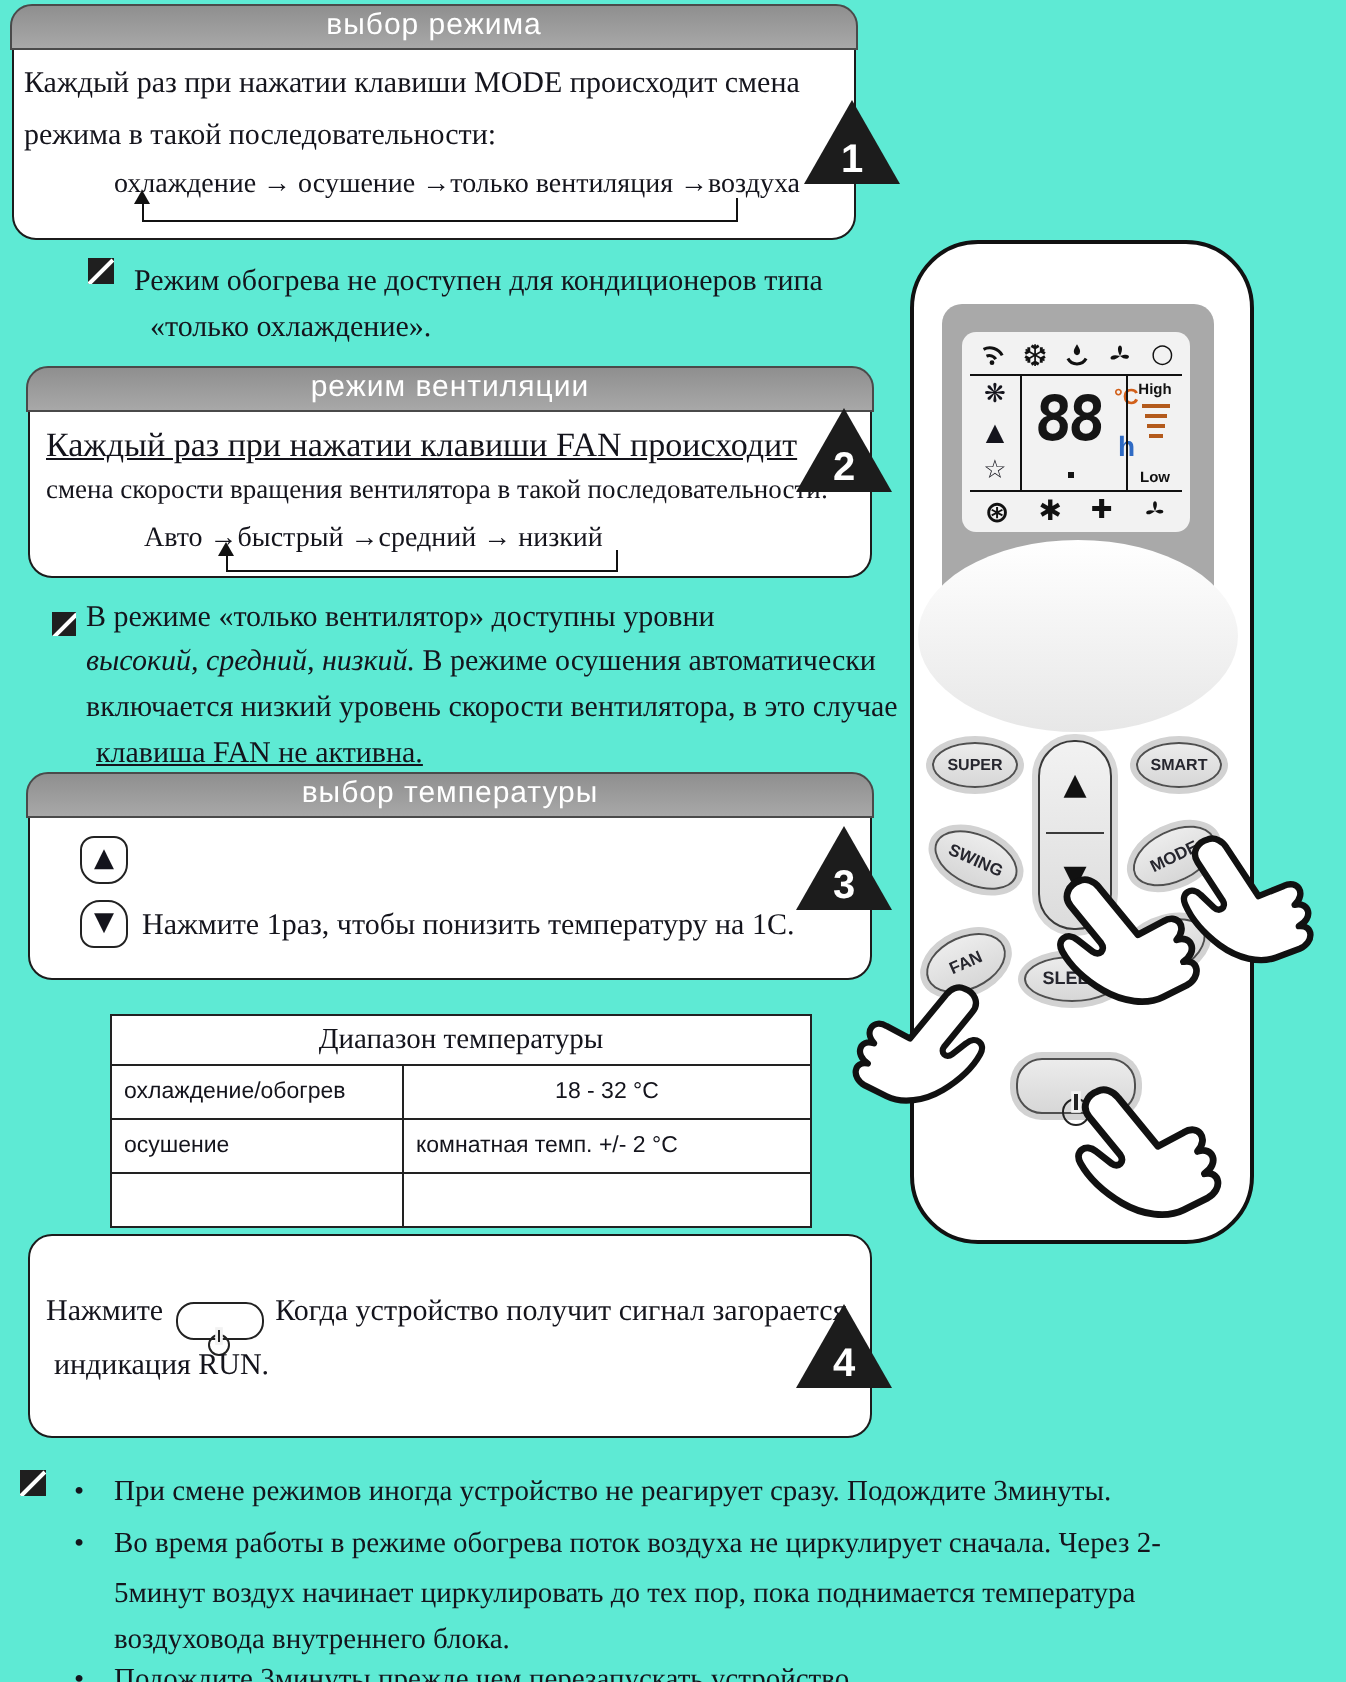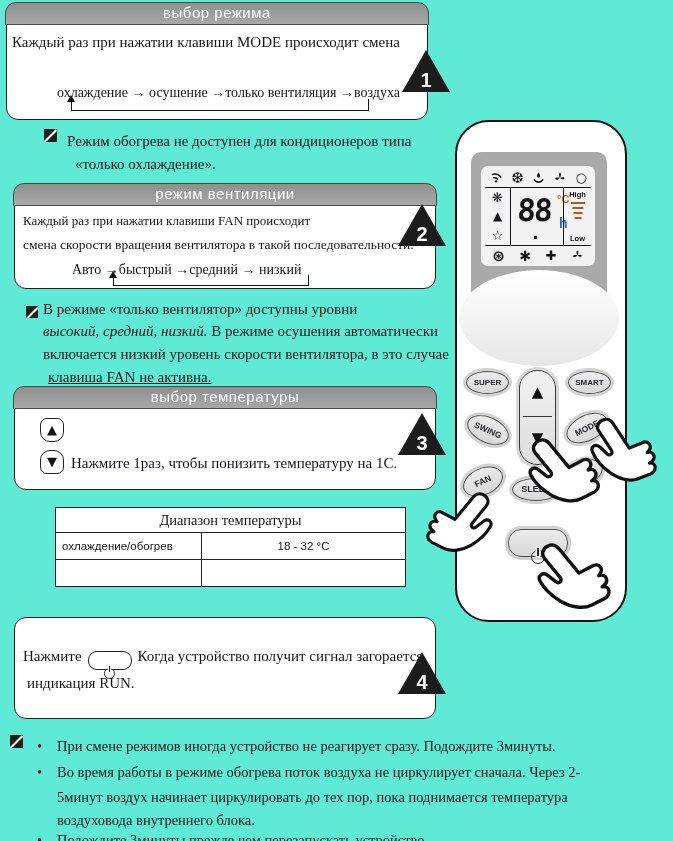--- a/index.html
+++ b/index.html
@@ -95,36 +95,37 @@
   svg{display:block;}
 </style>
 </head>
 <body>
 
 <div id="page">
 
   <div class="box" style="left:6px;top:3px;width:420px;height:115px;">
     <div class="box-header">выбор режима</div>
     <div class="btxt" style="left:5px;top:30px;">Каждый раз при нажатии клавиши MODE происходит смена</div>
+    <div class="btxt" style="left:5px;top:56px;">режима в такой последовательности:</div>
     <div class="seq" style="left:50px;top:81px;">охлаждение → осушение  →только вентиляция  →воздуха</div>
     <div class="seq-return" style="left:64px;top:95px;width:296px;height:11px;">
       <div class="seq-arrowhead"></div>
     </div>
   </div>
   <div class="tri" style="left:402px;top:50px;">1</div>
 
   <div class="note-icon" style="left:44px;top:129px;">
       <div class="slash"></div>
     </div>
   <div class="btxt" style="left:75px;top:156px;">«только охлаждение».</div>
   <div class="btxt" style="left:67px;top:133px;">Режим обогрева не доступен для кондиционеров типа</div>
 
   <div class="box" style="left:14px;top:184px;width:420px;height:103px;">
     <div class="box-header">режим вентиляции</div>
-    <div class="btxt" style="left:8px;top:28px;font-size:13px;">Каждый раз при нажатии клавиши FAN происходит</div>
+    <div class="btxt" style="left:8px;top:28px;font-size:17px;text-decoration:underline;">Каждый раз при нажатии клавиши FAN происходит</div>
     <div class="btxt" style="left:8px;top:52px;font-size:13.5px;">смена скорости вращения вентилятора в такой последовательности:</div>
     <div class="seq" style="left:57px;top:77px;">Авто  →быстрый  →средний  → низкий</div>
     <div class="seq-return" style="left:98px;top:90px;width:194px;height:10px;">
       <div class="seq-arrowhead"></div>
     </div>
   </div>
   <div class="tri" style="left:398px;top:204px;">2</div>
 
   <div class="note-icon" style="left:26px;top:306px;width:12px;height:12px;">
       <div class="slash"></div>
@@ -143,20 +144,24 @@
   <div class="tri" style="left:398px;top:413px;">3</div>
 
   <table class="temp" style="left:55px;top:507px;width:351px;">
     <tbody>
         <tr>
           <td colspan="2" class="tt-title">Диапазон температуры</td>
         </tr>
     <tr>
       <td class="tt-cell" style="width:133px;">охлаждение/обогрев</td>
       <td class="tt-cell" style="text-align:center;">18 - 32 °C</td>
+    </tr>
+    <tr>
+      <td class="tt-cell">осушение</td>
+      <td class="tt-cell">комнатная темп. +/- 2 °C</td>
     </tr>
     <tr>
       <td class="tt-cell"></td>
       <td class="tt-cell"></td>
     </tr>
   </tbody>
     </table>
 
   <div class="box" style="left:14px;top:617px;width:420px;height:100px;">
     <div class="btxt" style="left:8px;top:30px;">

